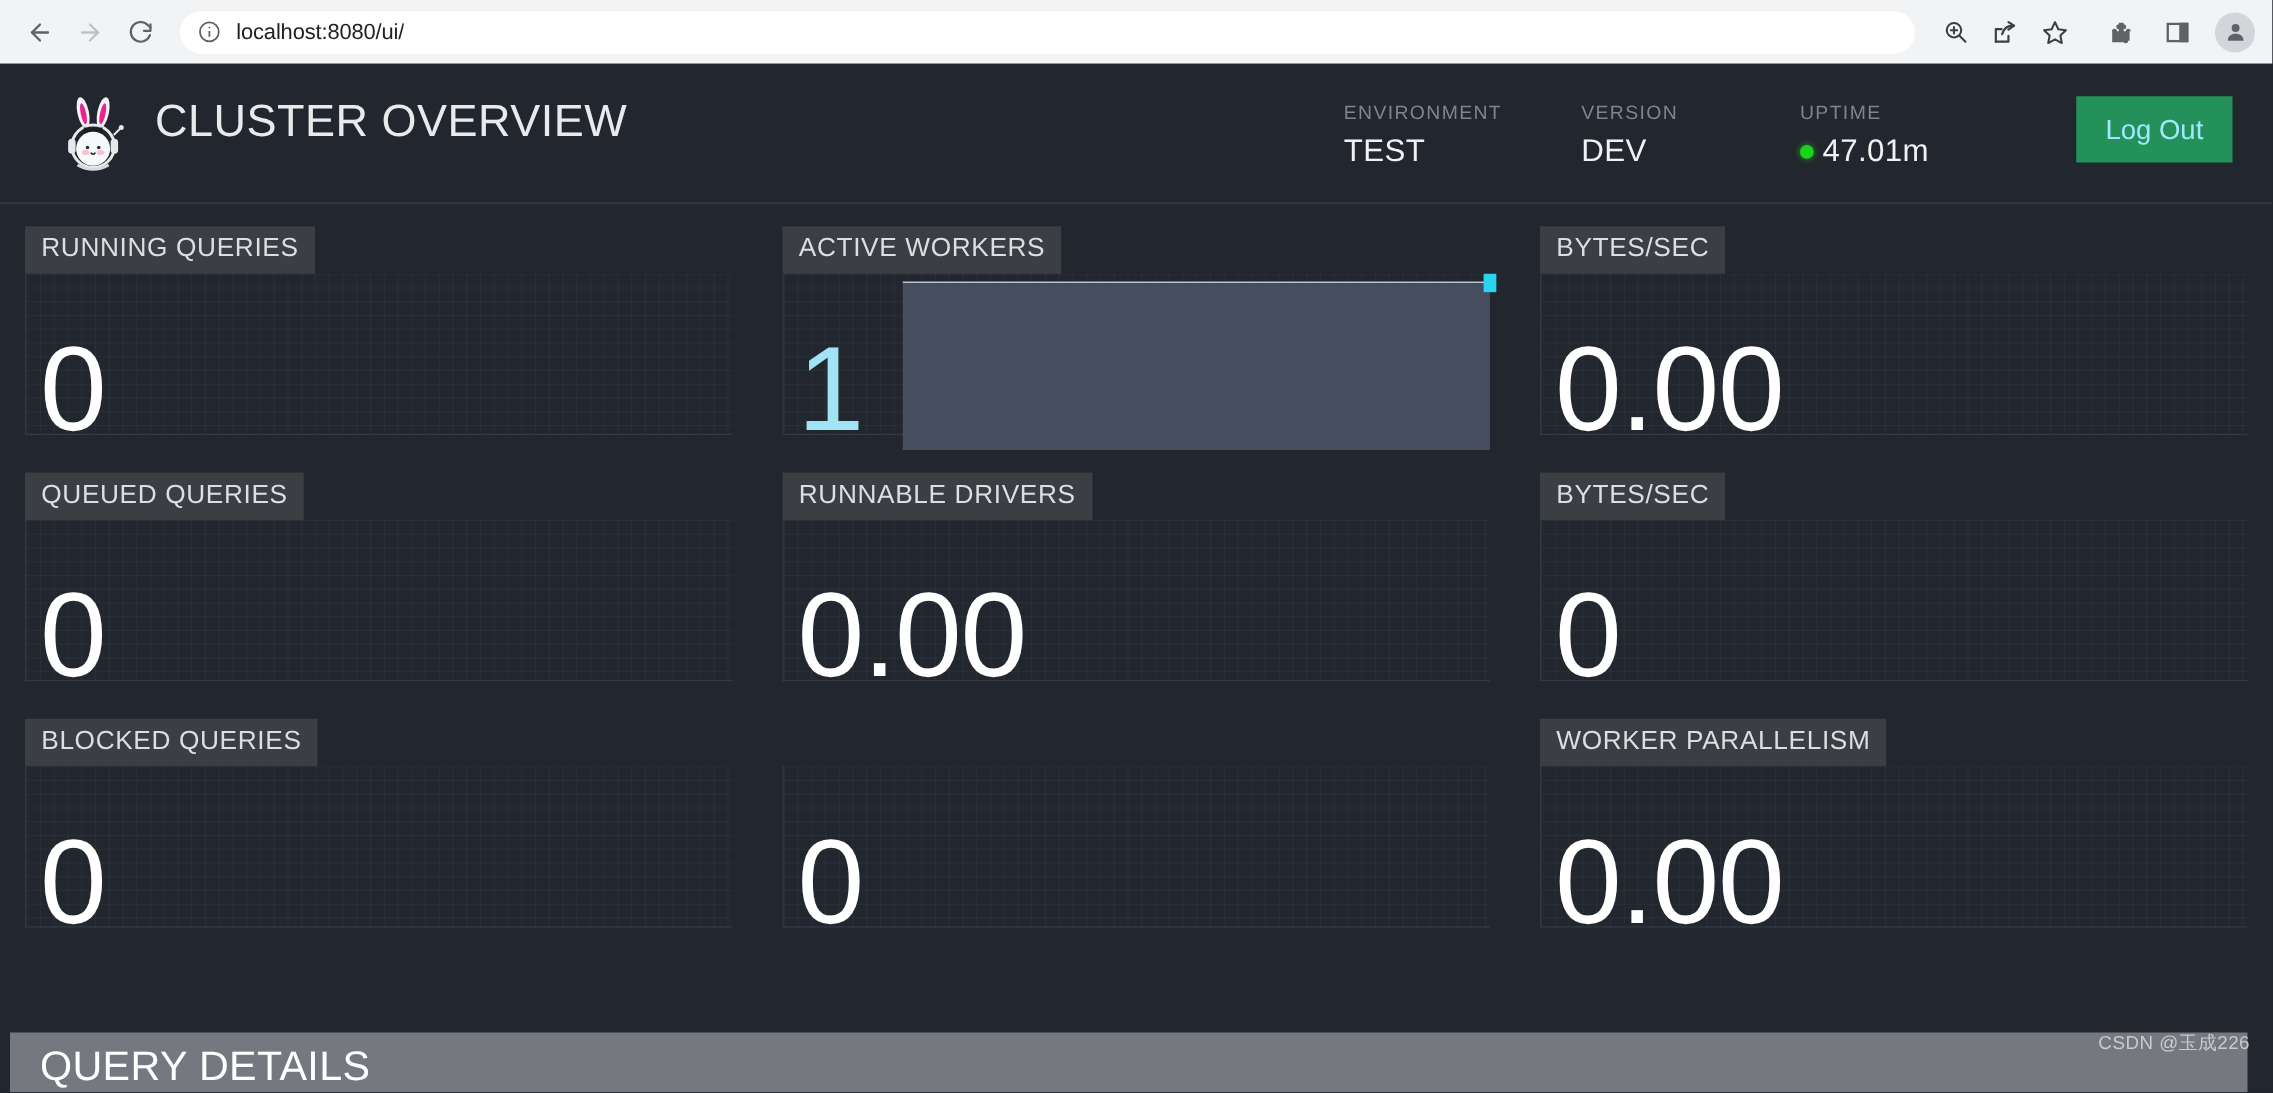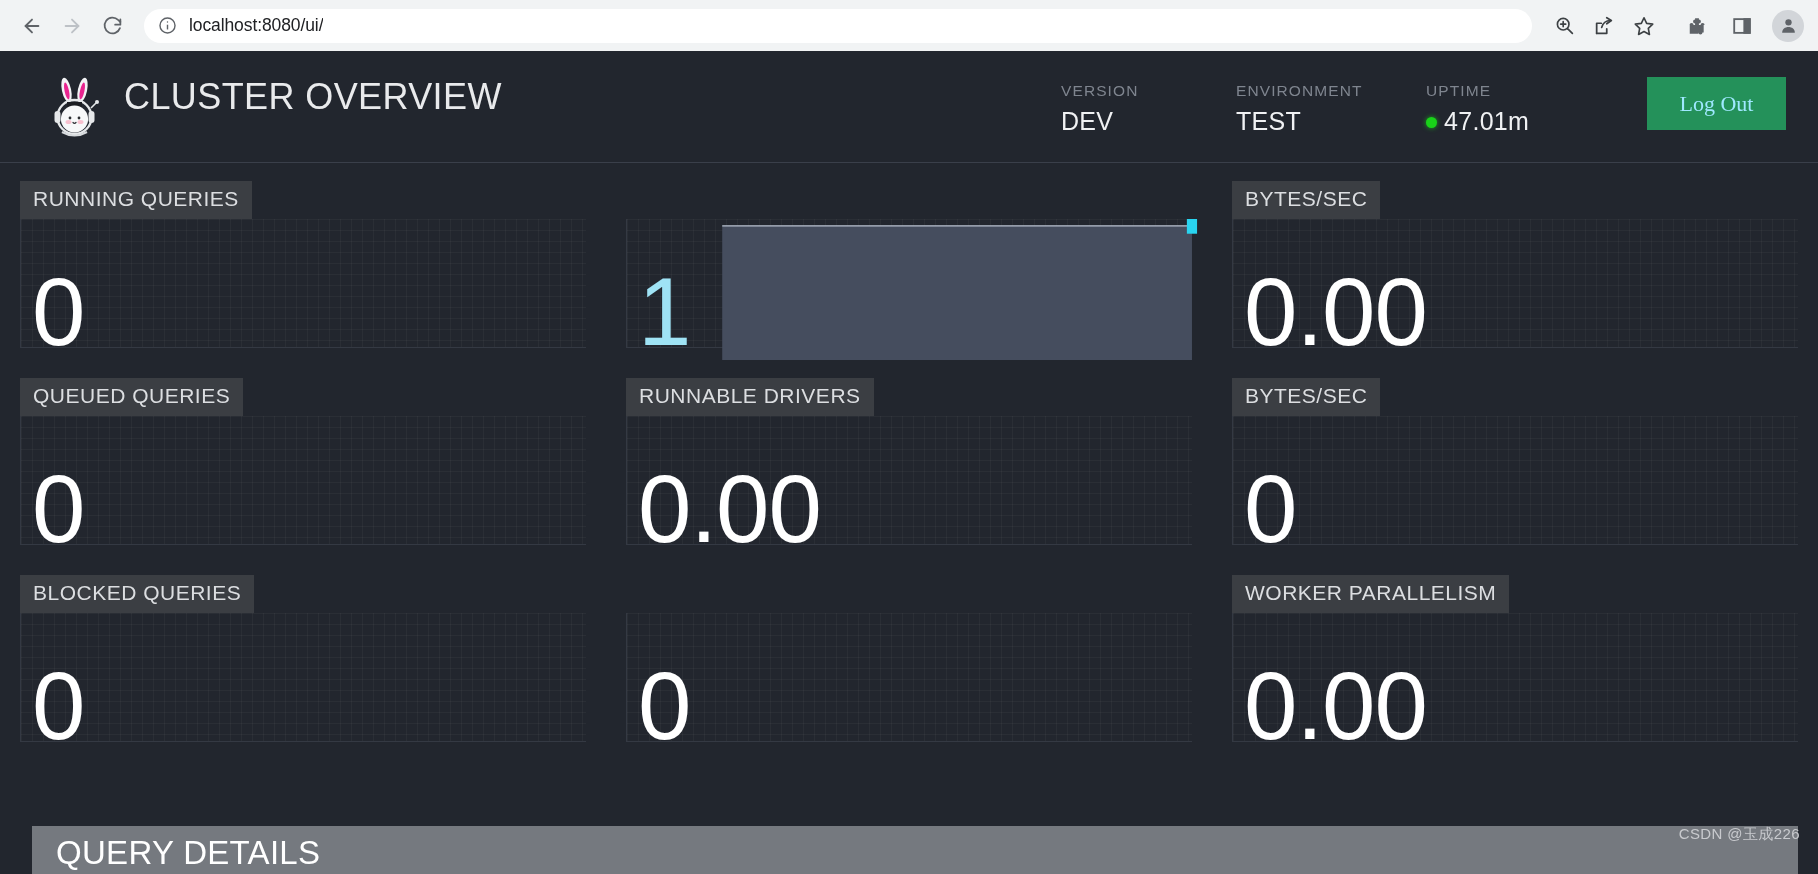--- a/index.html
+++ b/index.html
@@ -129,30 +129,30 @@
   .dot {
     display: inline-block;
     width: 11px; height: 11px;
     border-radius: 50%;
     background: #19d219;
     margin-right: 7px;
     vertical-align: 2px;
     box-shadow: 0 0 5px rgba(25,210,25,0.75);
   }
   .logout-btn {
-    width: 139px; height: 53px;
+    width: 125px; height: 53px;
     background: #24915a;
     color: #9fe8ff;
     font-size: 22px;
     border: none;
     display: flex; align-items: center; justify-content: center;
     margin-left: 46px;
     margin-bottom: 6px;
     cursor: pointer;
-    font-family: Liberation Serif, serif;
+    font-family: Liberation Sans, sans-serif;
   }
 
   
   .grid {
     display: grid;
     grid-template-columns: repeat(3, 1fr);
     grid-auto-rows: 197px;
     column-gap: 0;
     row-gap: 0;
     padding: 0;
@@ -208,21 +208,21 @@
     position: absolute;
     left: 0; right: 0;
     top: 38px; bottom: 12px;
     z-index: 2;
     overflow: visible;
   }
 
   
   .query-details {
     position: absolute;
-    left: 32px; right: 20px;
+    left: 8px; right: 20px;
     bottom: 0;
     height: 48px;
     background: #75797f;
     padding: 8px 0 0 24px;
     overflow: hidden;
   }
   .query-details h2 {
     font-size: 33px;
     color: #ffffff;
     font-weight: 400;
@@ -350,27 +350,27 @@
           <circle cx="31" cy="42" r="1.4" fill="#2b2d31"></circle>
           <path d="M25 46.5 q1.5 1.6 3 0" stroke="#2b2d31" stroke-width="1.2" fill="none" stroke-linecap="round"></path>
 
           <path d="M14 56 q12.5 7 25 0" stroke="#d7dadd" stroke-width="2.2" fill="none"></path>
         </svg>
       </span>
       <div class="app-title">CLUSTER OVERVIEW</div>
     </div>
 
     <div class="header-right">
+      <div class="stat-col environment">
+        <div class="stat-label">ENVIRONMENT</div>
+        <div class="stat-value">TEST</div>
+      </div>
       <div class="stat-col version">
         <div class="stat-label">VERSION</div>
         <div class="stat-value">DEV</div>
-      </div>
-      <div class="stat-col environment">
-        <div class="stat-label">ENVIRONMENT</div>
-        <div class="stat-value">TEST</div>
       </div>
       <div class="stat-col uptime">
         <div class="stat-label">UPTIME</div>
         <div class="stat-value">
           <span class="dot"></span><span>47.01m</span>
         </div>
       </div>
       <button class="logout-btn">Log Out</button>
     </div>
   </div>
@@ -387,20 +387,21 @@
         <svg class="spark" viewBox="0 0 100 40" preserveAspectRatio="none" style="overflow:visible">
           <rect x="99.2" y="37.6" width="1.6" height="2.8" fill="#29d4f0"></rect>
         </svg>
         <div class="value">0</div>
       </div>
     </div>
 
     <div class="card">
       <div class="card-inner">
         <div class="plot"></div>
+        <span class="chip">ACTIVE WORKERS</span>
         <svg class="spark" viewBox="0 0 100 40" preserveAspectRatio="none">
           <polygon points="17,1.2 100,1.2 100,40 17,40" fill="#454d5e"></polygon>
           <polyline points="17,1.2 100,1.2" fill="none" stroke="#b9c2cf" stroke-width="1.2" vector-effect="non-scaling-stroke"></polyline>
         </svg>
         <svg class="spark" viewBox="0 0 100 40" preserveAspectRatio="none" style="overflow:visible">
           <rect x="99.1" y="0" width="1.8" height="2.6" fill="#29d4f0"></rect>
         </svg>
         <div class="value accent">1</div>
       </div>
     </div>

